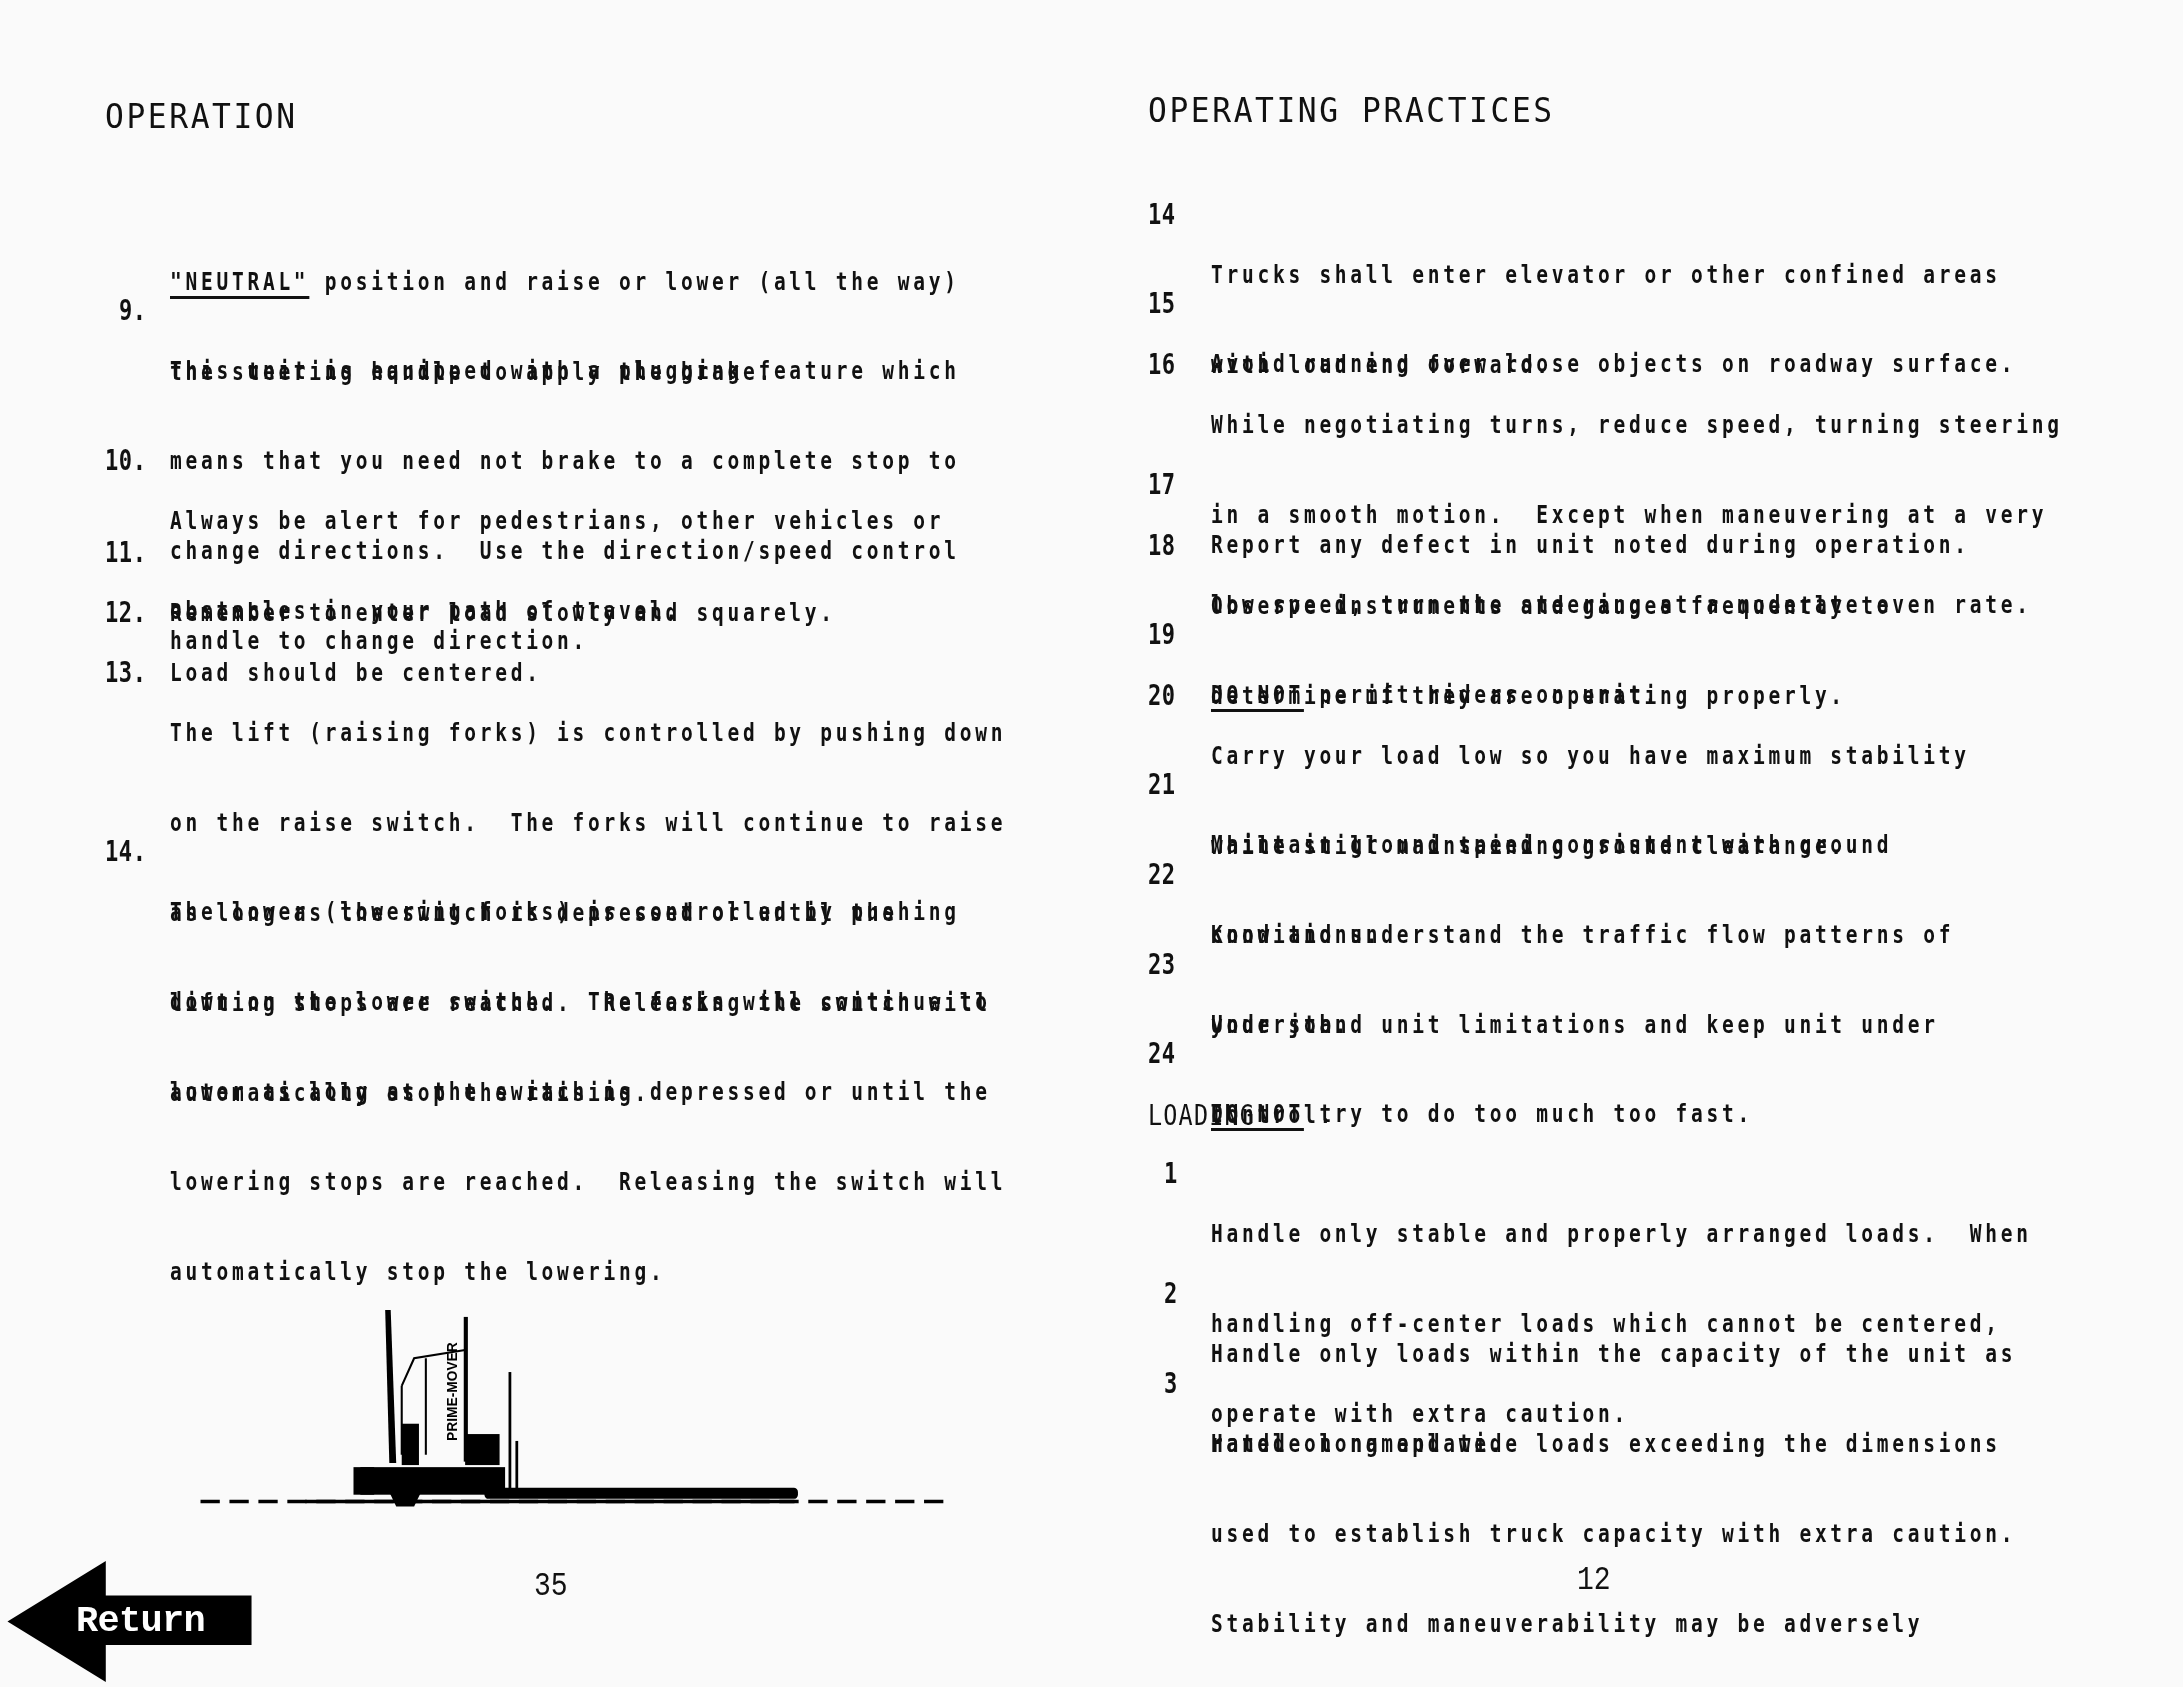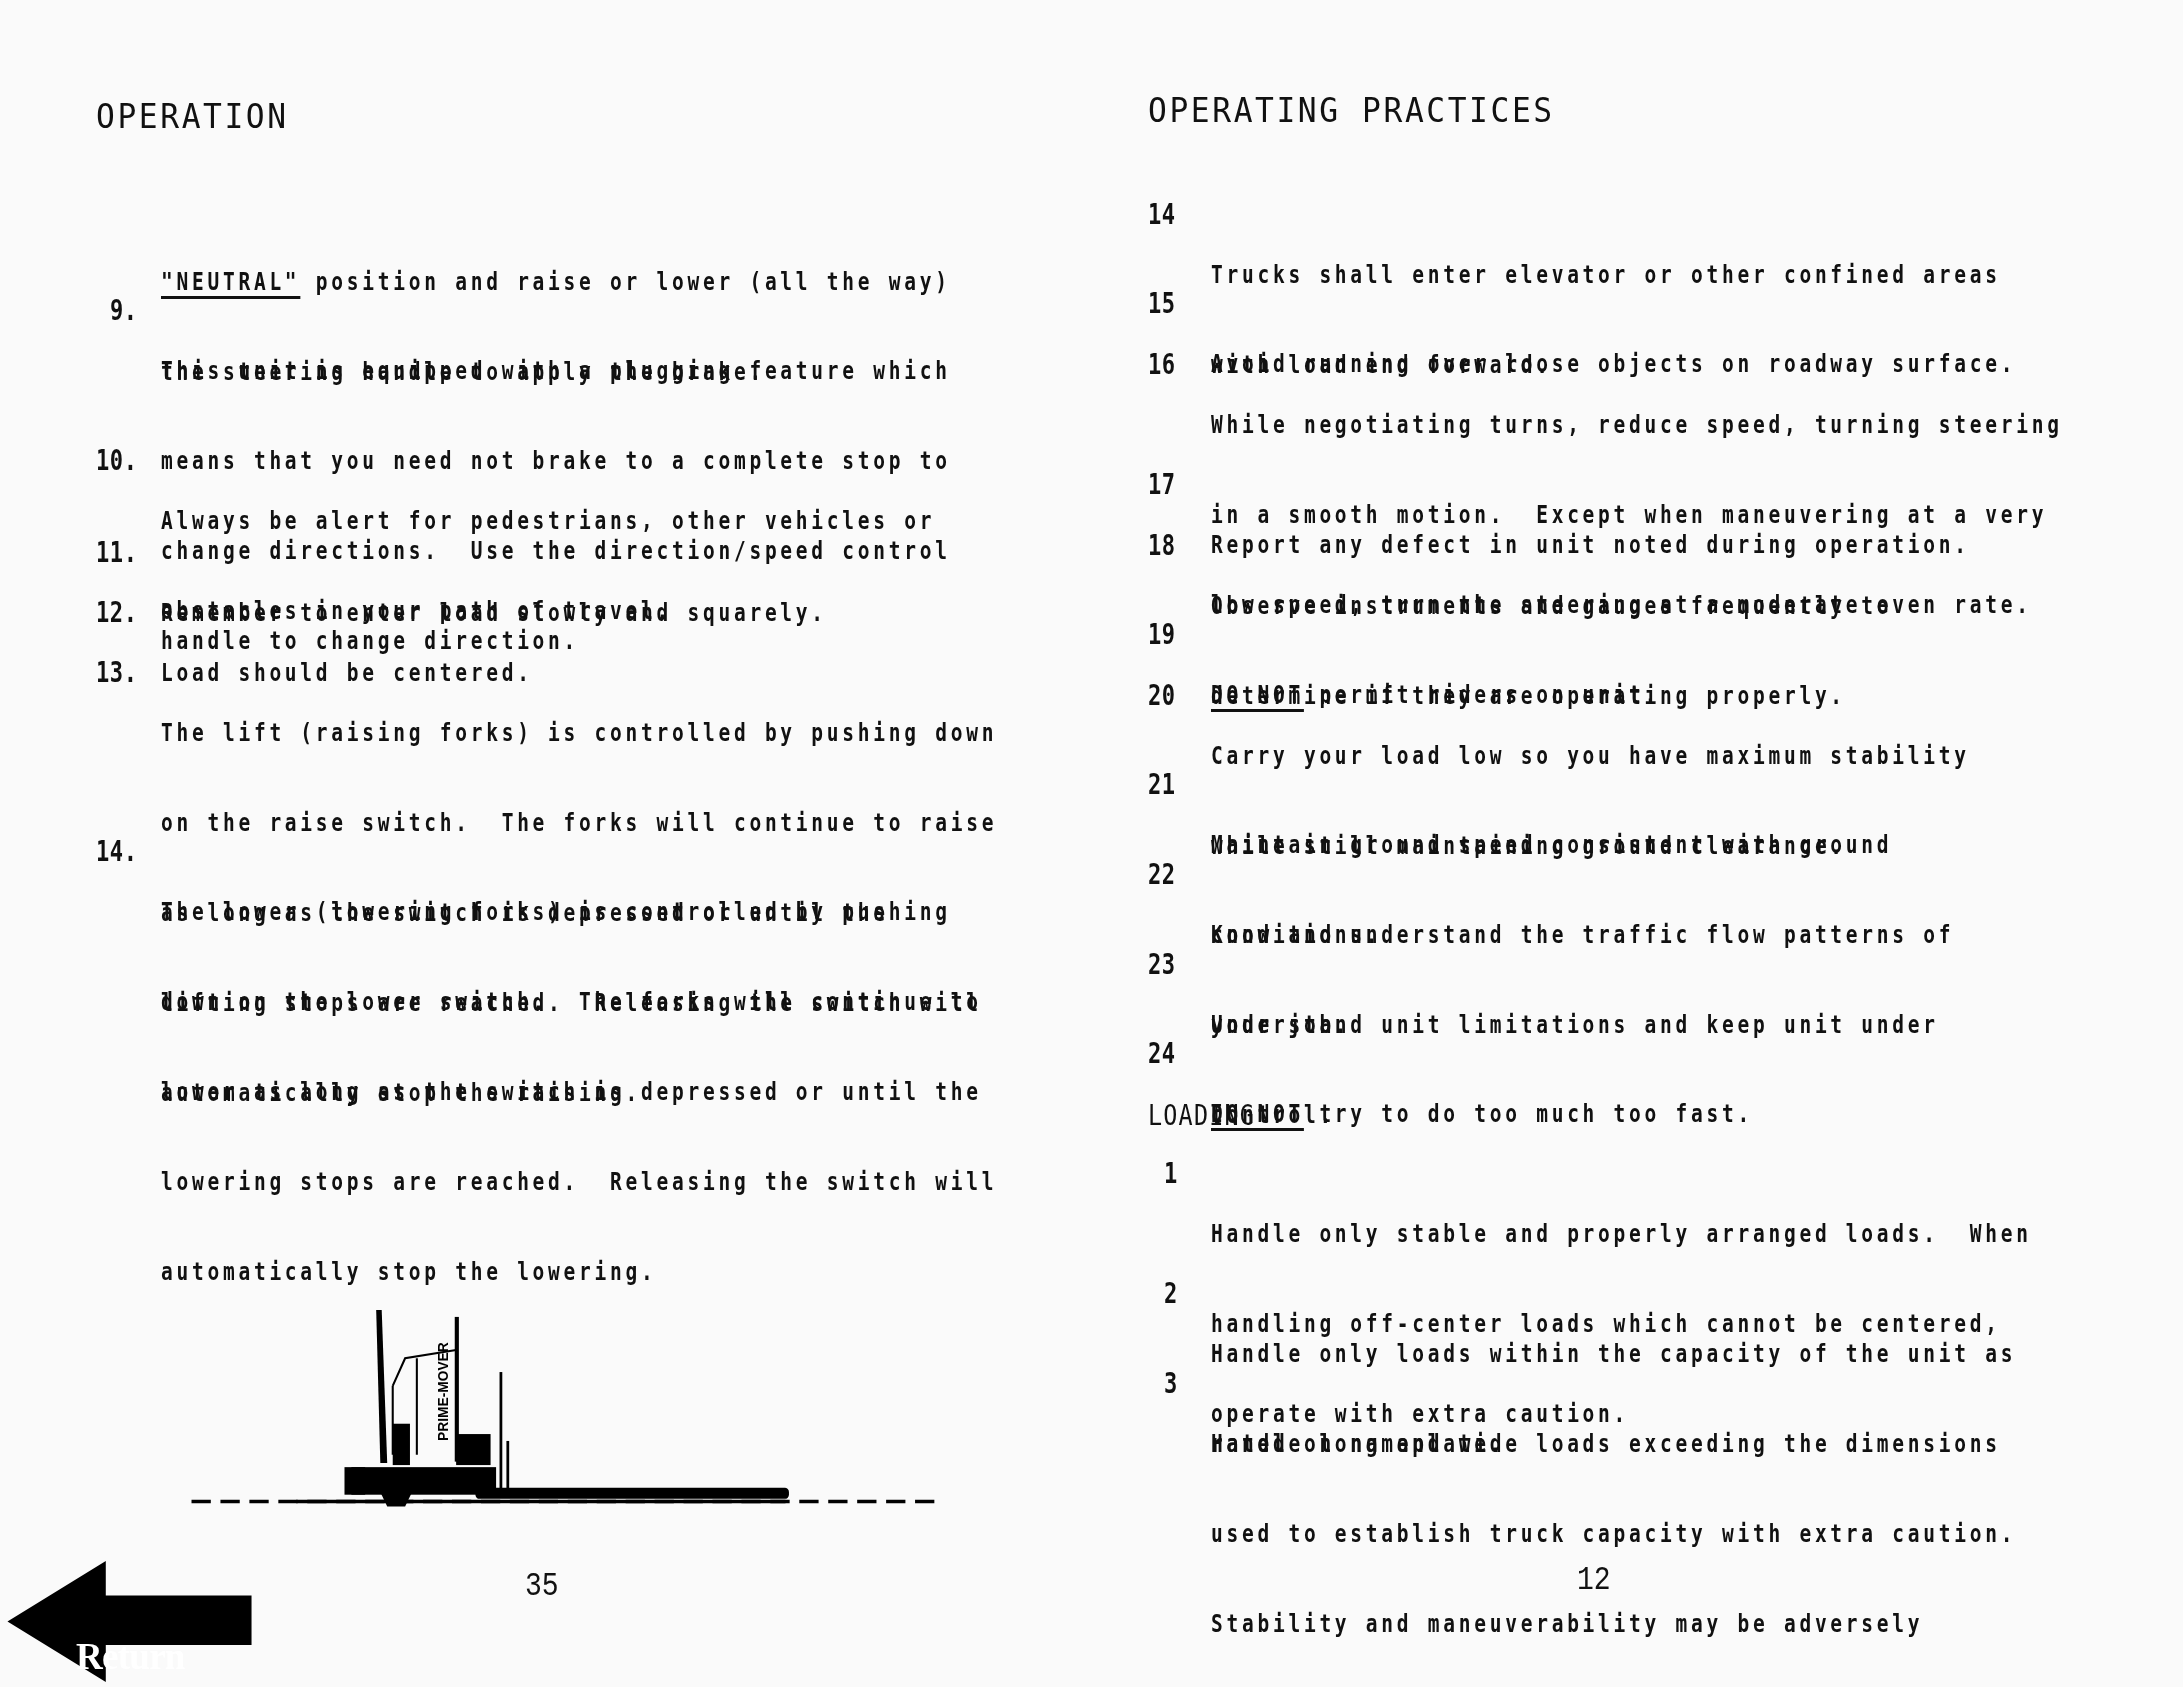--- a/index.html
+++ b/index.html
@@ -2,21 +2,21 @@
 <html style="font-size:11px"><head>
 <meta charset="utf-8">
 <style>
   html, body { margin:0; padding:0; }
   body {
     width:2183px; height:1687px; position:relative; overflow:hidden;
     background:#fafafa; color:#111;
     font-family: "DejaVu Sans Mono", "Liberation Mono", monospace;
   }
   .page { position:absolute; top:0; height:1687px; }
-  .page-left { left:0; width:1092px; }
+  .page-left { left:9px; width:1092px; }
   .page-right { left:1052px; width:1092px; }
   .heading {
     position:absolute; font-size:34px; letter-spacing:2.8px; font-weight:normal;
     transform:scaleX(0.92); transform-origin:left top; white-space:nowrap;
   }
   .item {
     position:absolute; font-size:25px; line-height:30px;
     letter-spacing:4.8px; white-space:pre; font-weight:bold;
     transform:scaleX(0.78); transform-origin:left top;
   }
@@ -24,21 +24,21 @@
          transform:scaleX(0.8); transform-origin:left top; letter-spacing:0.7px; }
   .u { text-decoration:underline; text-underline-offset:5.5px; text-decoration-thickness:2.8px; }
   .line { display:block; }
   .subheading { position:absolute; font-size:27.6px; letter-spacing:1.4px; font-weight:normal;
                 transform:scaleX(0.85); transform-origin:left top; }
   .pagenum { position:absolute; font-size:33px; font-weight:normal;
              font-family:"Liberation Mono", monospace; transform:scaleX(0.85); transform-origin:left top; }
   .return-btn { position:absolute; left:6.9px; top:1561px; width:245px; height:121px; cursor:pointer; }
   .return-btn svg { position:absolute; left:0; top:0; }
   .return-label { position:absolute; left:69px; top:39px; color:#fff; font-size:37px; font-weight:bold;
-                  font-family:Liberation Serif, serif; letter-spacing:-0.7px;margin-top:35px; }
+                  font-family:Liberation Mono, monospace; letter-spacing:-0.7px; }
   .illustration { position:absolute; left:186px; top:1303px; }
 </style>
 </head>
 <body>
 
 <div class="page page-left">
   <div class="heading" style="left:96px; top:96px;">OPERATION</div>
 
   <div class="item" style="left:161px; top:207px;">
     <span class="line"><span class="u">"NEUTRAL"</span><span> position and raise or lower (all the way)</span></span>

